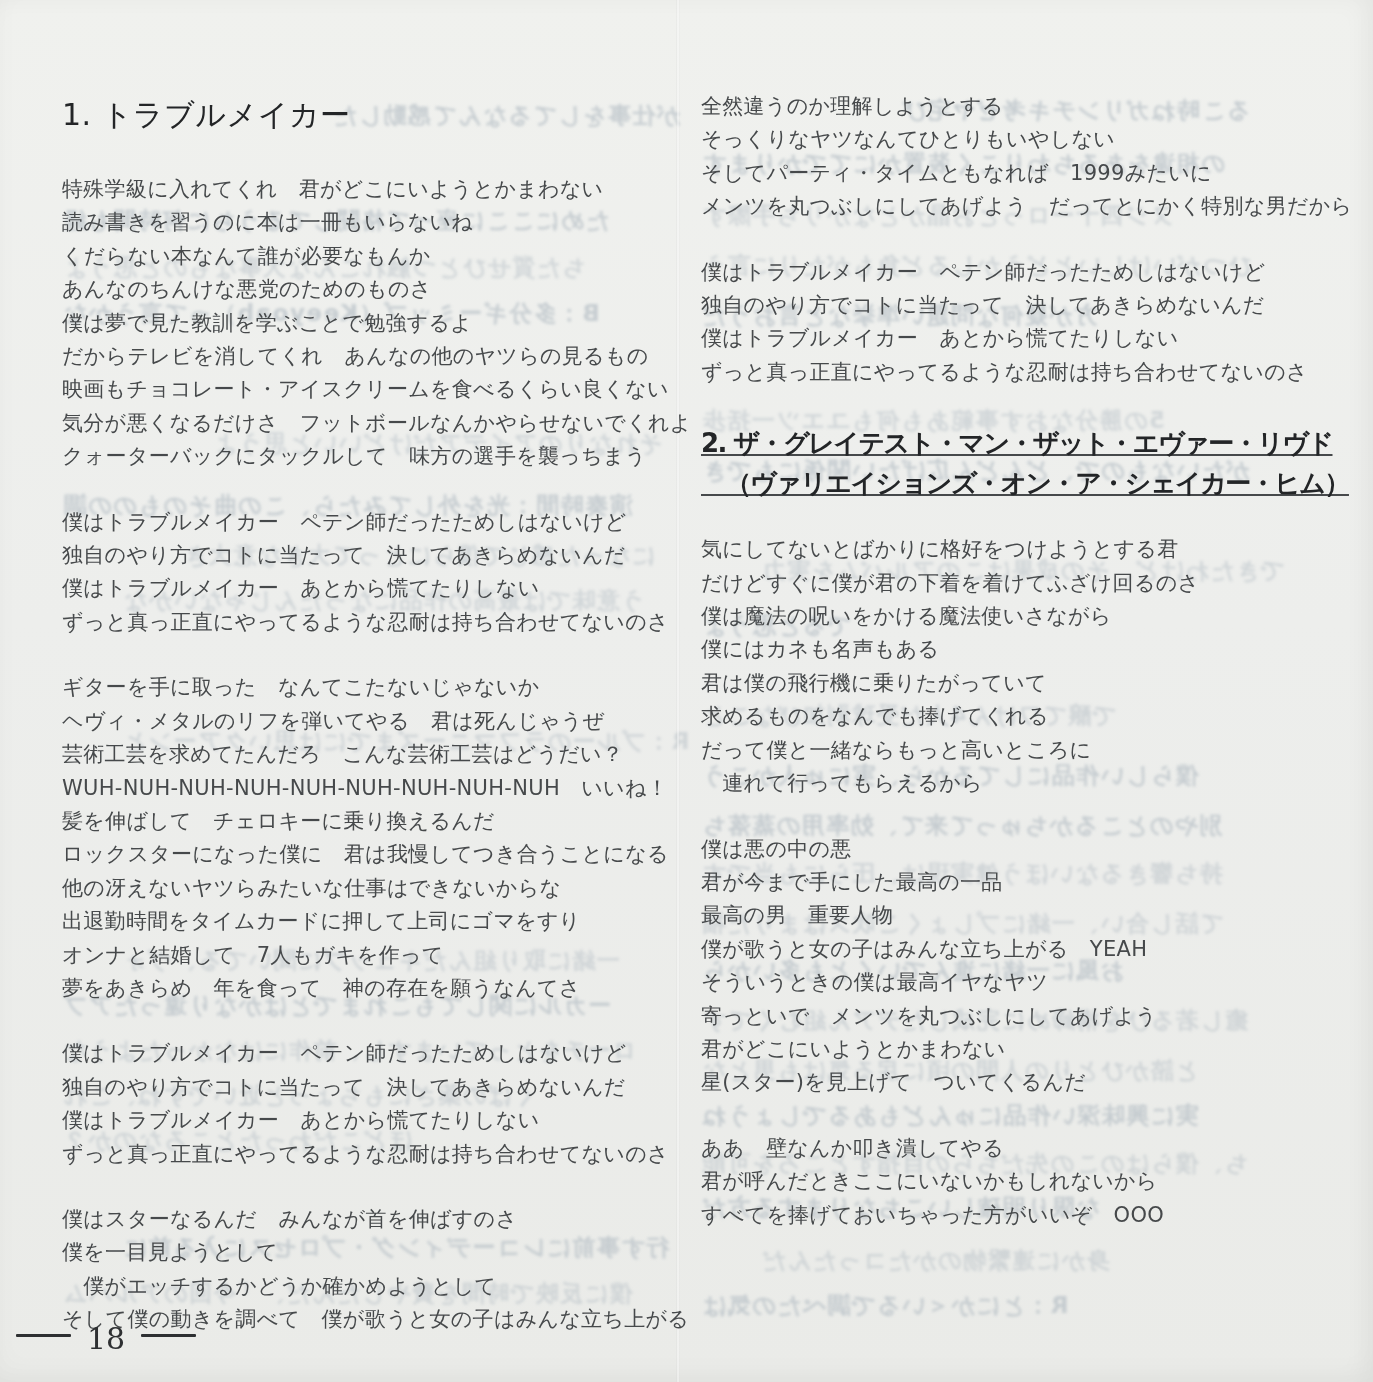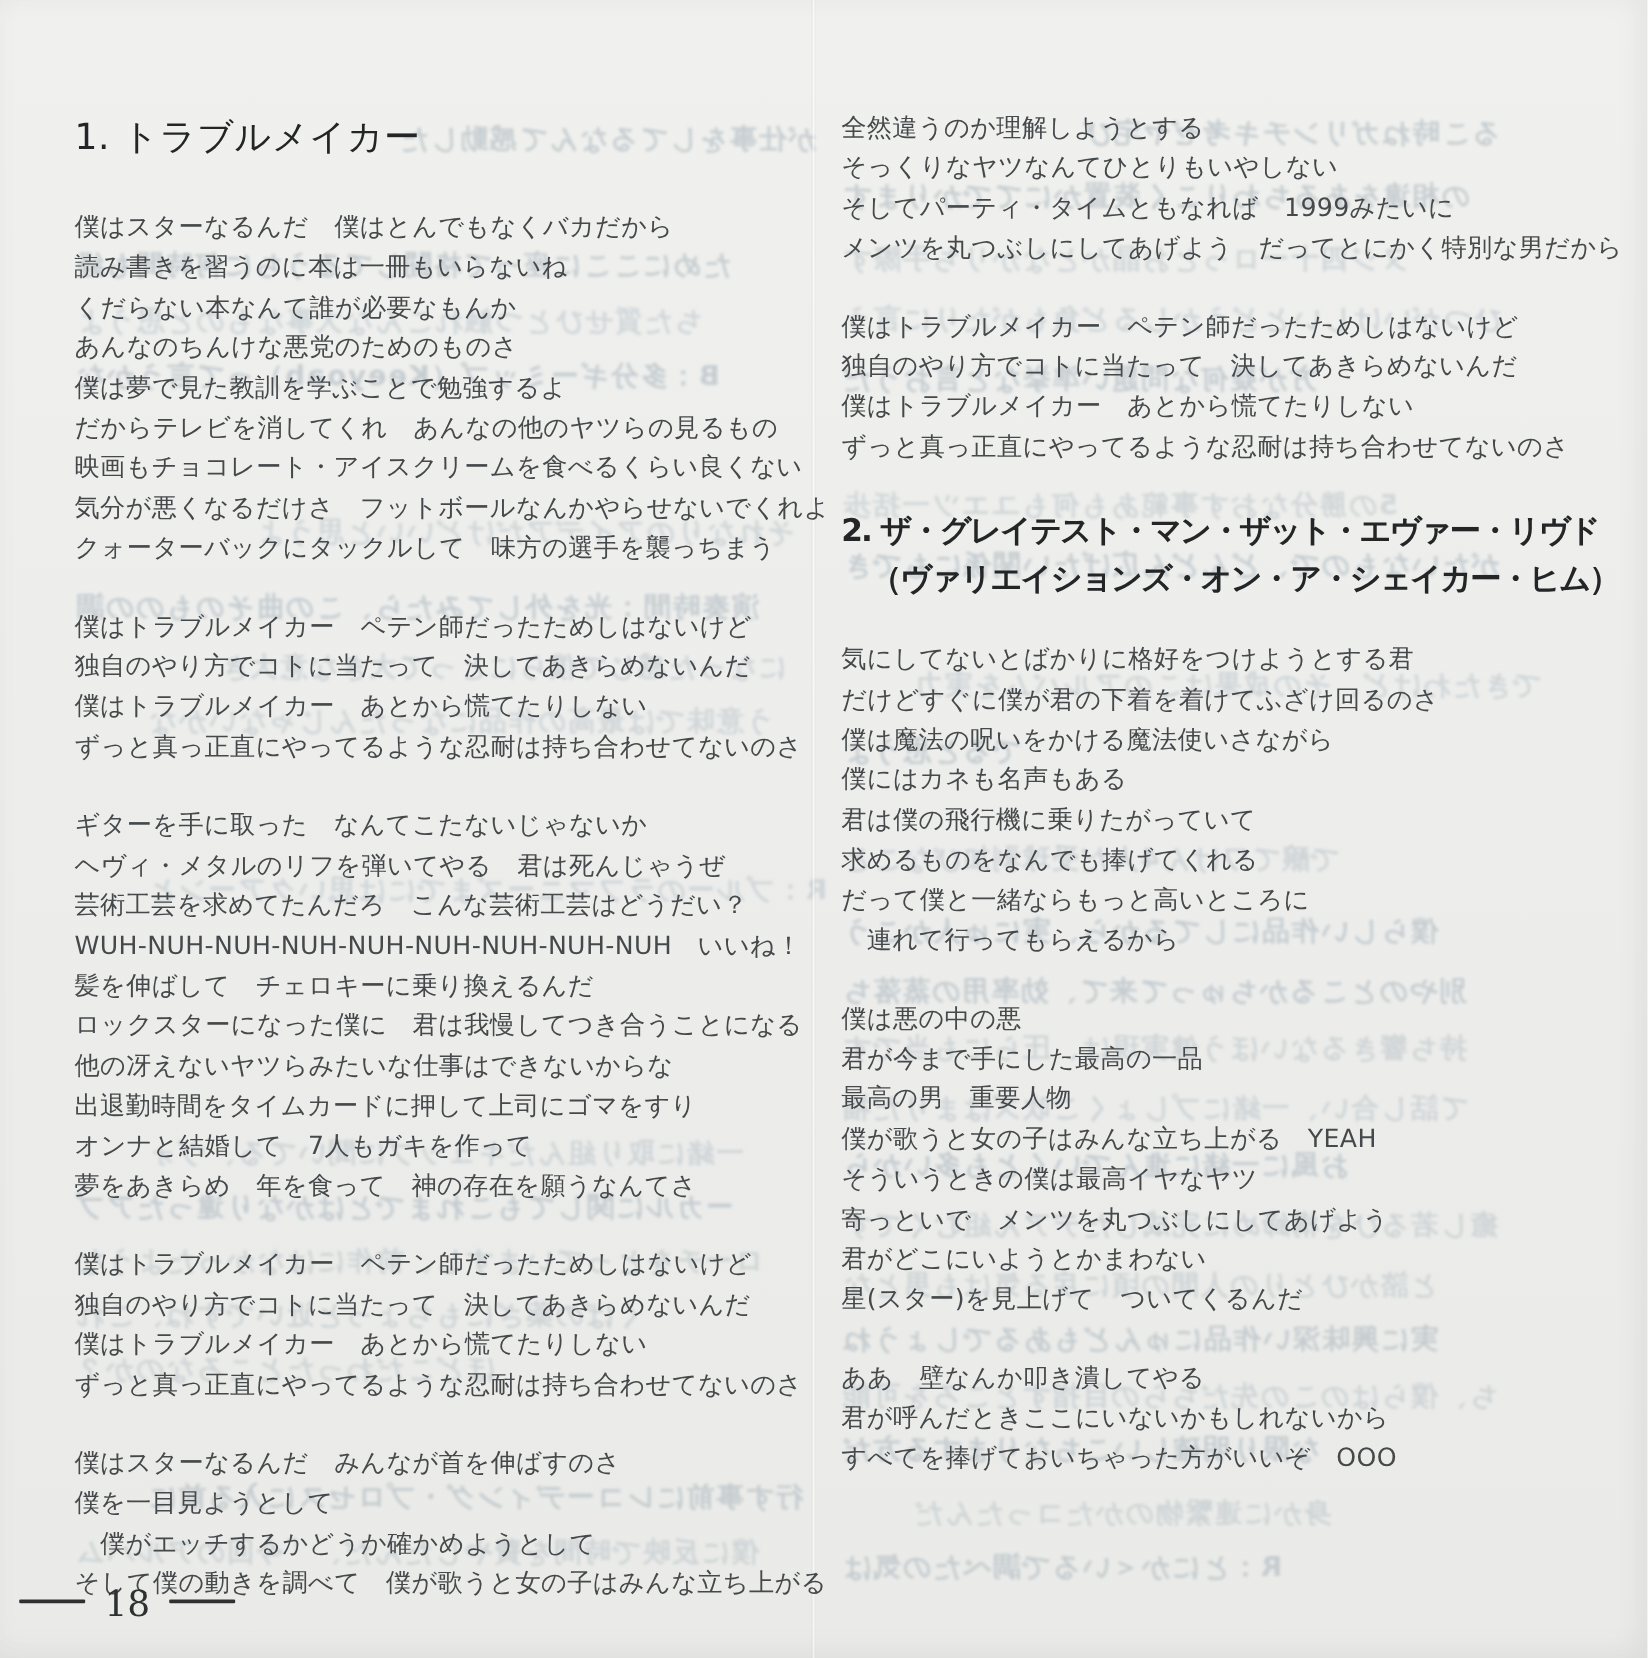--- a/index.html
+++ b/index.html
@@ -18,21 +18,21 @@
   }
   .col{position:absolute;font-size:21px;line-height:33.4px;letter-spacing:0.3px;}
   #col-left{left:62px;top:97px;width:606px;}
   #col-right{left:701px;top:90px;width:618px;}
   .block{margin:0 0 32px 0;}
   .line{white-space:pre;}
   .block.title1{margin-bottom:40px;}
   .block.title1 .line{
     font-size:30px;font-weight:normal;color:#232527;line-height:36px;letter-spacing:0.5px;
   }
-  .block.title2{margin-top:34px;margin-bottom:30px;}
+  .block.title2{margin-top:34px;margin-bottom:30px;text-decoration:underline;}
   .block.title2 .line{
     font-size:26px;font-weight:bold;color:#232527;line-height:40px;letter-spacing:-1.5px;
   }
   .ghost-layer{position:absolute;left:0;top:0;width:100%;height:100%;}
   .ghost{
     position:absolute;display:inline-block;white-space:pre;
     transform:scaleX(-1);
     filter:blur(1.4px);
     font-weight:bold;font-size:23px;letter-spacing:1.5px;
     color:#aeb8c0;opacity:0.45;
@@ -93,21 +93,21 @@
       <span class="ghost strong" style="left: 701px; top: 1192px;">な限り明確しいこちなりまする方だ</span>
       <span class="ghost" style="left: 761px; top: 1245px;">身かに連繋物のかたコったんだ</span>
       <span class="ghost strong" style="left: 701px; top: 1290px;">R：とにか＜いるで調べたの気は</span>
     </div>
   <div class="gutter"></div>
   <div class="col" id="col-left">
       <div class="block title1">
         <div class="line">1. トラブルメイカー</div>
       </div>
       <div class="block verse">
-        <div class="line">僕はスターなるんだ　僕はとんでもなくバカだから</div>
+        <div class="line">特殊学級に入れてくれ　君がどこにいようとかまわない</div>
         <div class="line">読み書きを習うのに本は一冊もいらないね</div>
         <div class="line">くだらない本なんて誰が必要なもんか</div>
         <div class="line">あんなのちんけな悪党のためのものさ</div>
         <div class="line">僕は夢で見た教訓を学ぶことで勉強するよ</div>
         <div class="line">だからテレビを消してくれ　あんなの他のヤツらの見るもの</div>
         <div class="line">映画もチョコレート・アイスクリームを食べるくらい良くない</div>
         <div class="line">気分が悪くなるだけさ　フットボールなんかやらせないでくれよ</div>
         <div class="line">クォーターバックにタックルして　味方の選手を襲っちまう</div>
       </div>
       <div class="block chorus">

